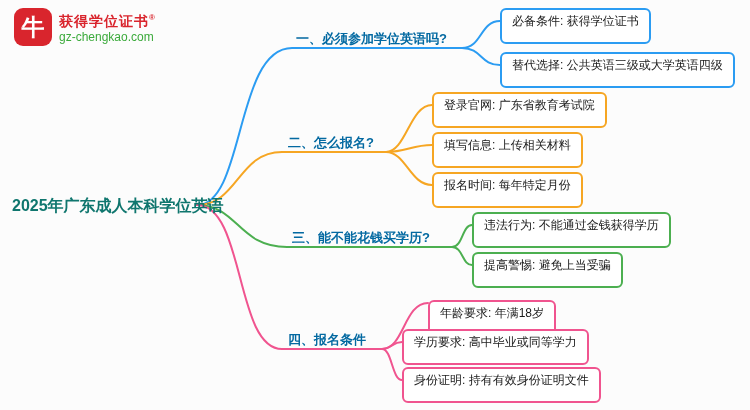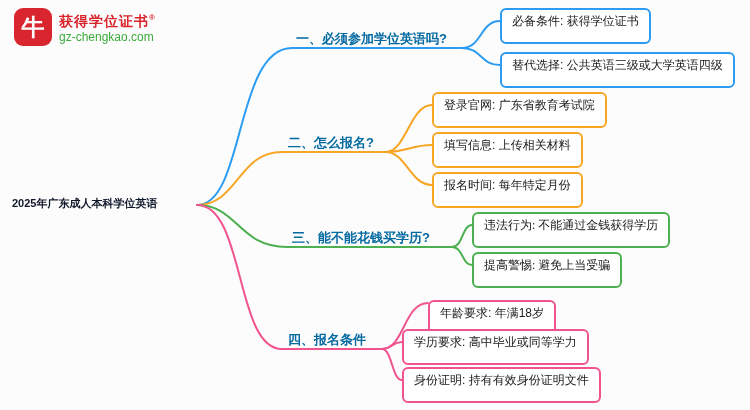--- a/index.html
+++ b/index.html
@@ -12,31 +12,31 @@
   .abs{position:absolute;z-index:2;}
   
   .logo{display:flex;align-items:center;gap:7px;left:14px;top:8px;}
   .logo-icon{width:38px;height:38px;background:#d9252d;border-radius:9px;
     display:flex;align-items:center;justify-content:center;
     color:#fff;font-size:23px;font-weight:bold;}
   .logo-name{color:#d9252d;font-size:14px;font-weight:bold;letter-spacing:1px;line-height:18px;}
   .logo-name sup{font-size:8px;}
   .logo-url{color:#3baa3b;font-size:12px;line-height:15px;}
   
-  .root-label{font-size:11px;font-weight:bold;color:#0f172a;white-space:nowrap;}
+  .root-label{font-size:16px;font-weight:bold;color:#0f766e;white-space:nowrap;}
   .branch-label{font-size:13px;font-weight:bold;color:#0369a1;white-space:nowrap;}
   
   .node{
     background:#fff;border:2px solid #999;border-radius:6px;
     padding:4px 10px;font-size:12px;color:#1a1a1a;white-space:nowrap;
     line-height:14px;box-sizing:border-box;height:36px;
   }
   .node.b1{border-color:#2b9cf2;}
   .node.b2{border-color:#f6a623;}
-  .node.b3{border-color:#4caf50;font-family:Liberation Serif, serif;}
+  .node.b3{border-color:#4caf50;}
   .node.b4{border-color:#f0548f;}
 </style>
 </head>
 <body>
 
 <div style="position:absolute;inset:0;">
 
   <svg class="wires" width="750" height="410" viewBox="0 0 750 410">
     <g stroke="#2b9cf2" stroke-width="2" fill="none" stroke-linecap="round">
       <path d="M197,205 C245,205 235,48 292,48 L462,48"></path>

